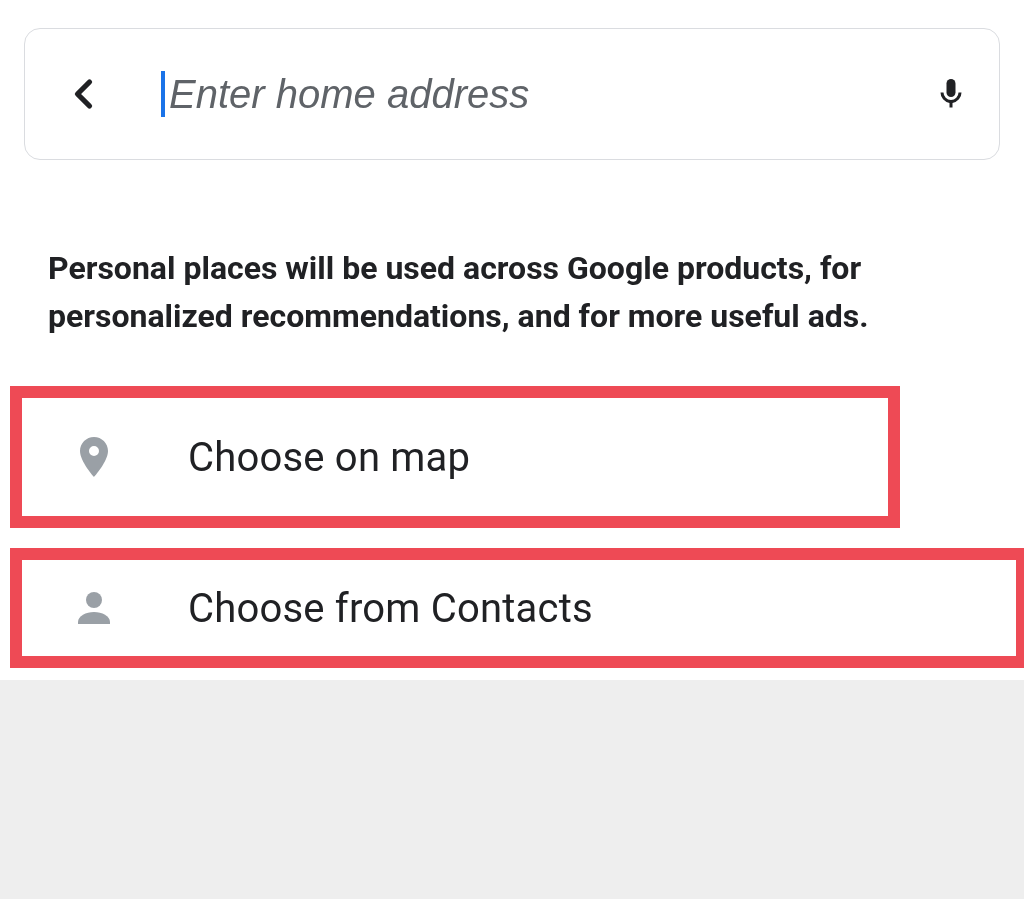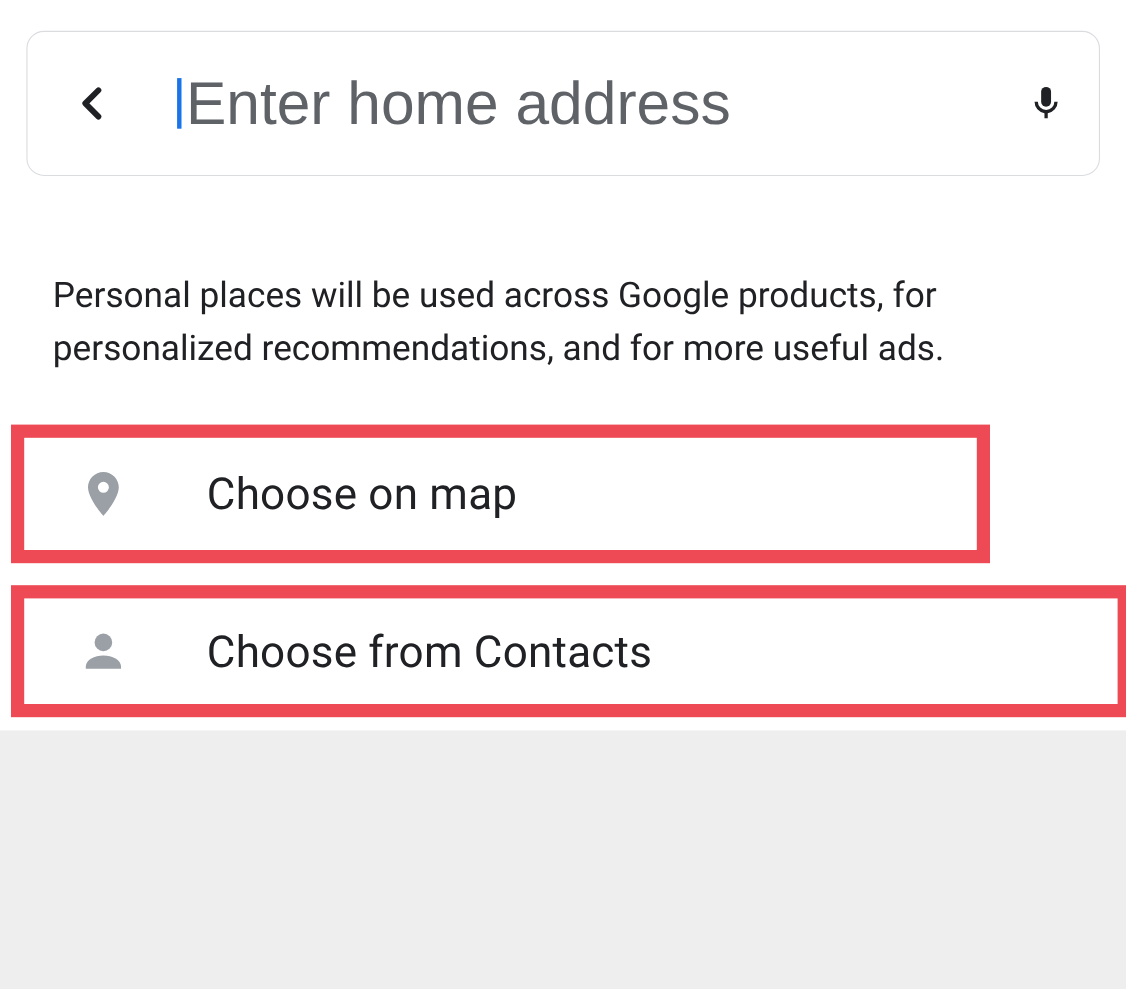--- a/index.html
+++ b/index.html
@@ -40,58 +40,60 @@
       left: 0;
       top: 50%;
       transform: translateY(-50%);
       width: 4px;
       height: 46px;
       background: #1a73e8;
     }
     .search-input {
       border: none;
       outline: none;
-      font-size: 55px;
+      font-size: 40px;
       color: #a16207;
       width: 100%;
       padding-left: 8px;
       background: transparent;
+      font-style: italic;
     }
     .search-input::placeholder { color: #5f6368; }
     .mic-icon {
       width: 48px;
       height: 48px;
       display: flex;
       align-items: center;
       justify-content: center;
       cursor: pointer;
     }
     .mic-icon svg { width: 36px; height: 48px; }
     .info-text {
       margin: 84px 48px 0 48px;
       font-size: 32px;
       line-height: 1.5;
       color: #202124;
+      font-weight: bold;
     }
     .options {
       margin-top: 46px;
     }
     .option {
       display: flex;
       align-items: center;
       height: 154px;
       padding: 0 0 0 44px;
       cursor: pointer;
       border-bottom: 2px solid #e8eaed;
     }
     .option.highlighted {
       border: 12px solid #ee4a55;
       margin: 0 10px 20px 10px;
       width: 890px;
-      height: 126px;
+      height: 142px;
       box-sizing: border-box;
     }
     .option.highlighted:last-of-type {
       margin-bottom: 12px;
       width: 1018px;
       height: 120px;
     }
     .option-icon {
       width: 56px;
       height: 56px;

